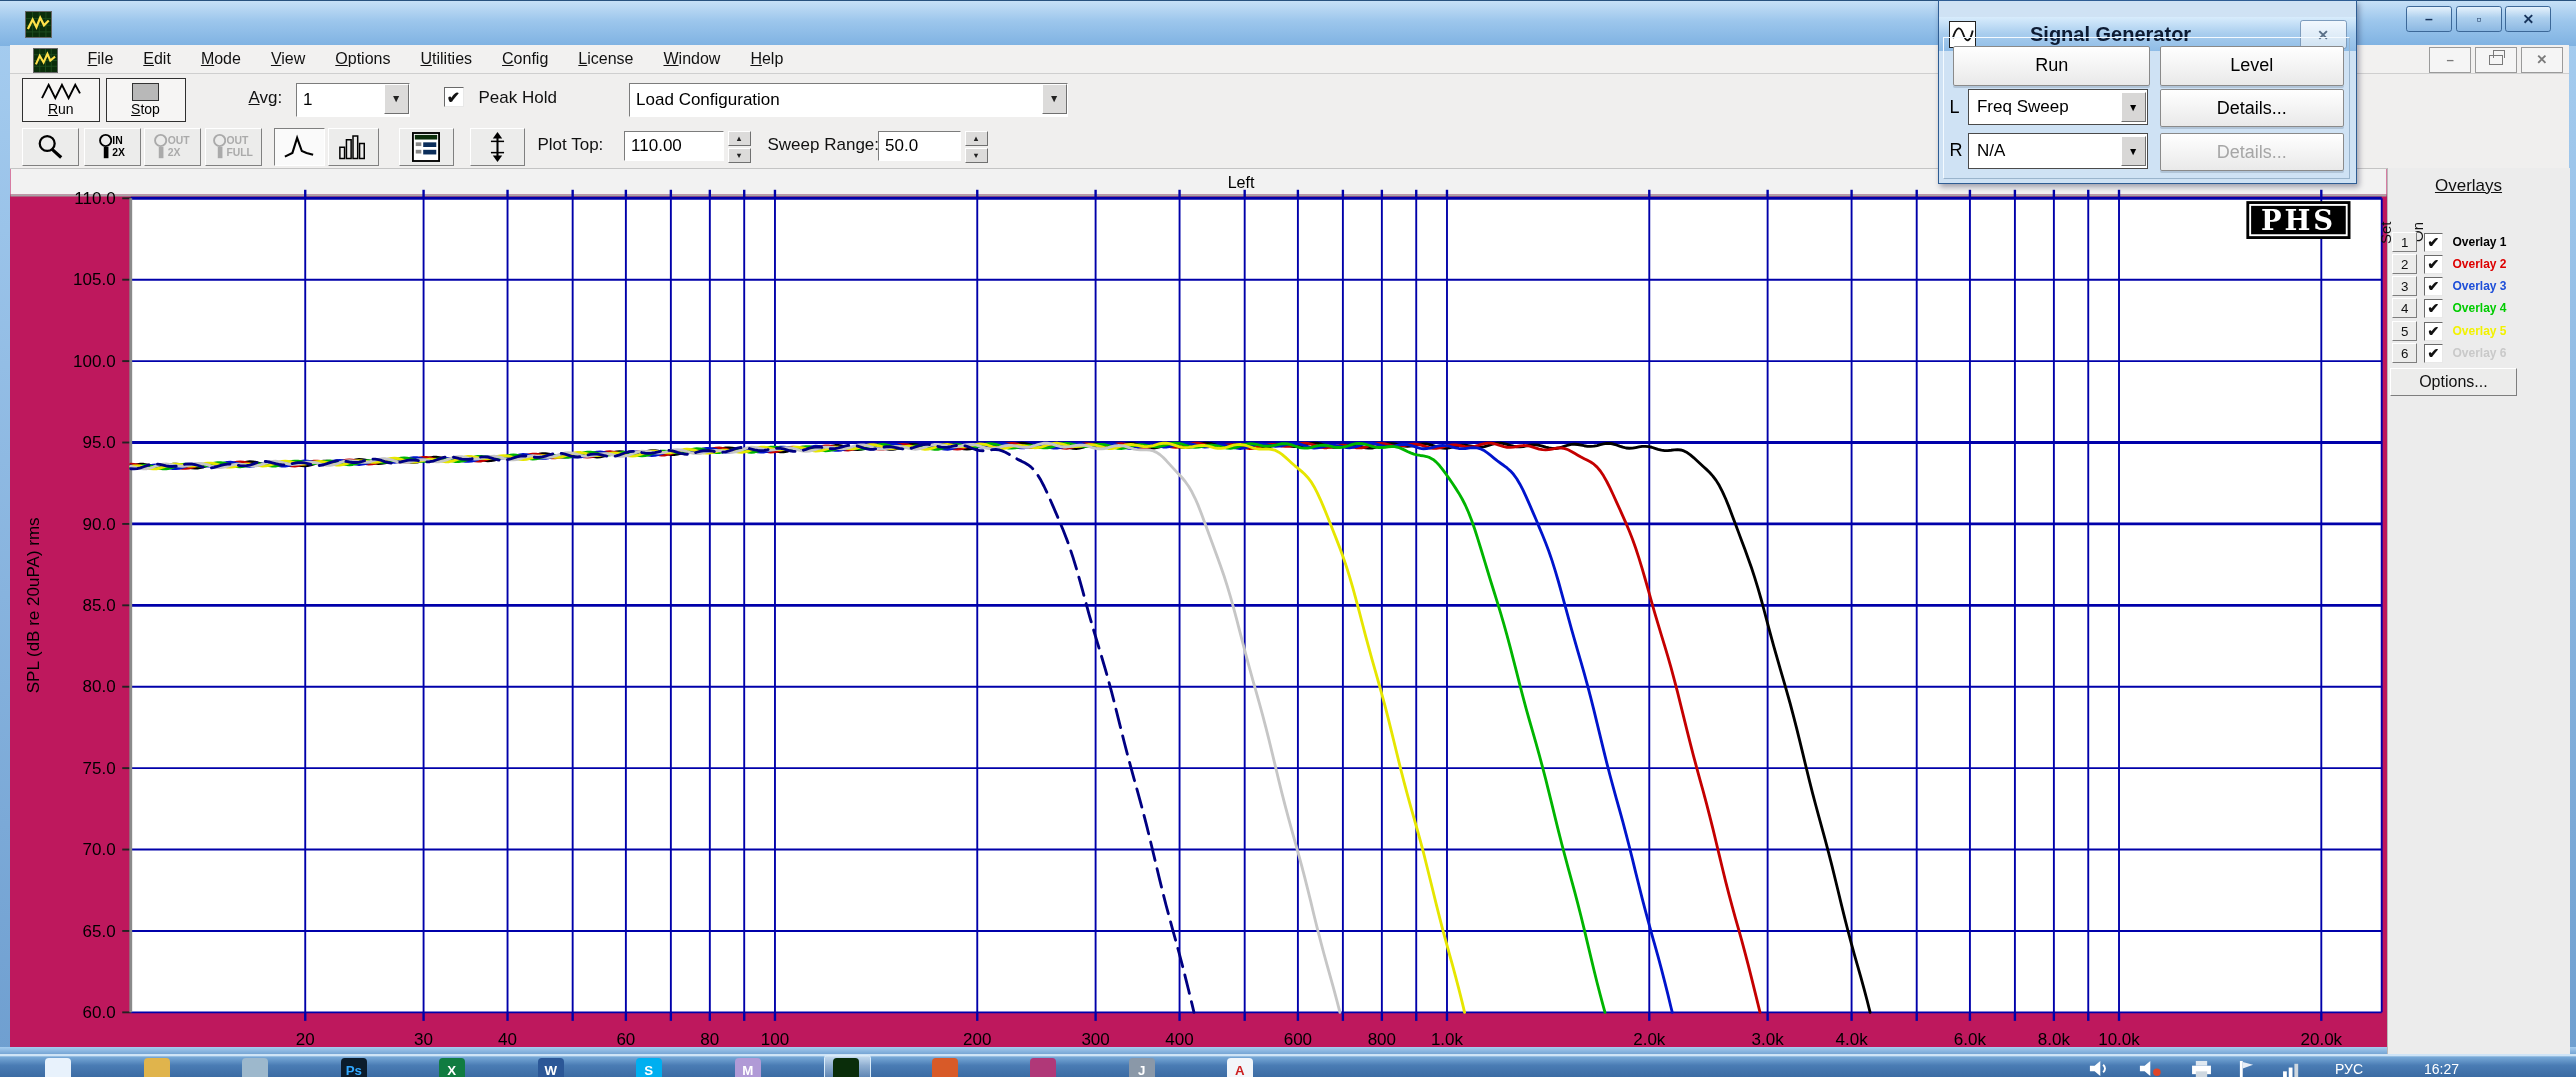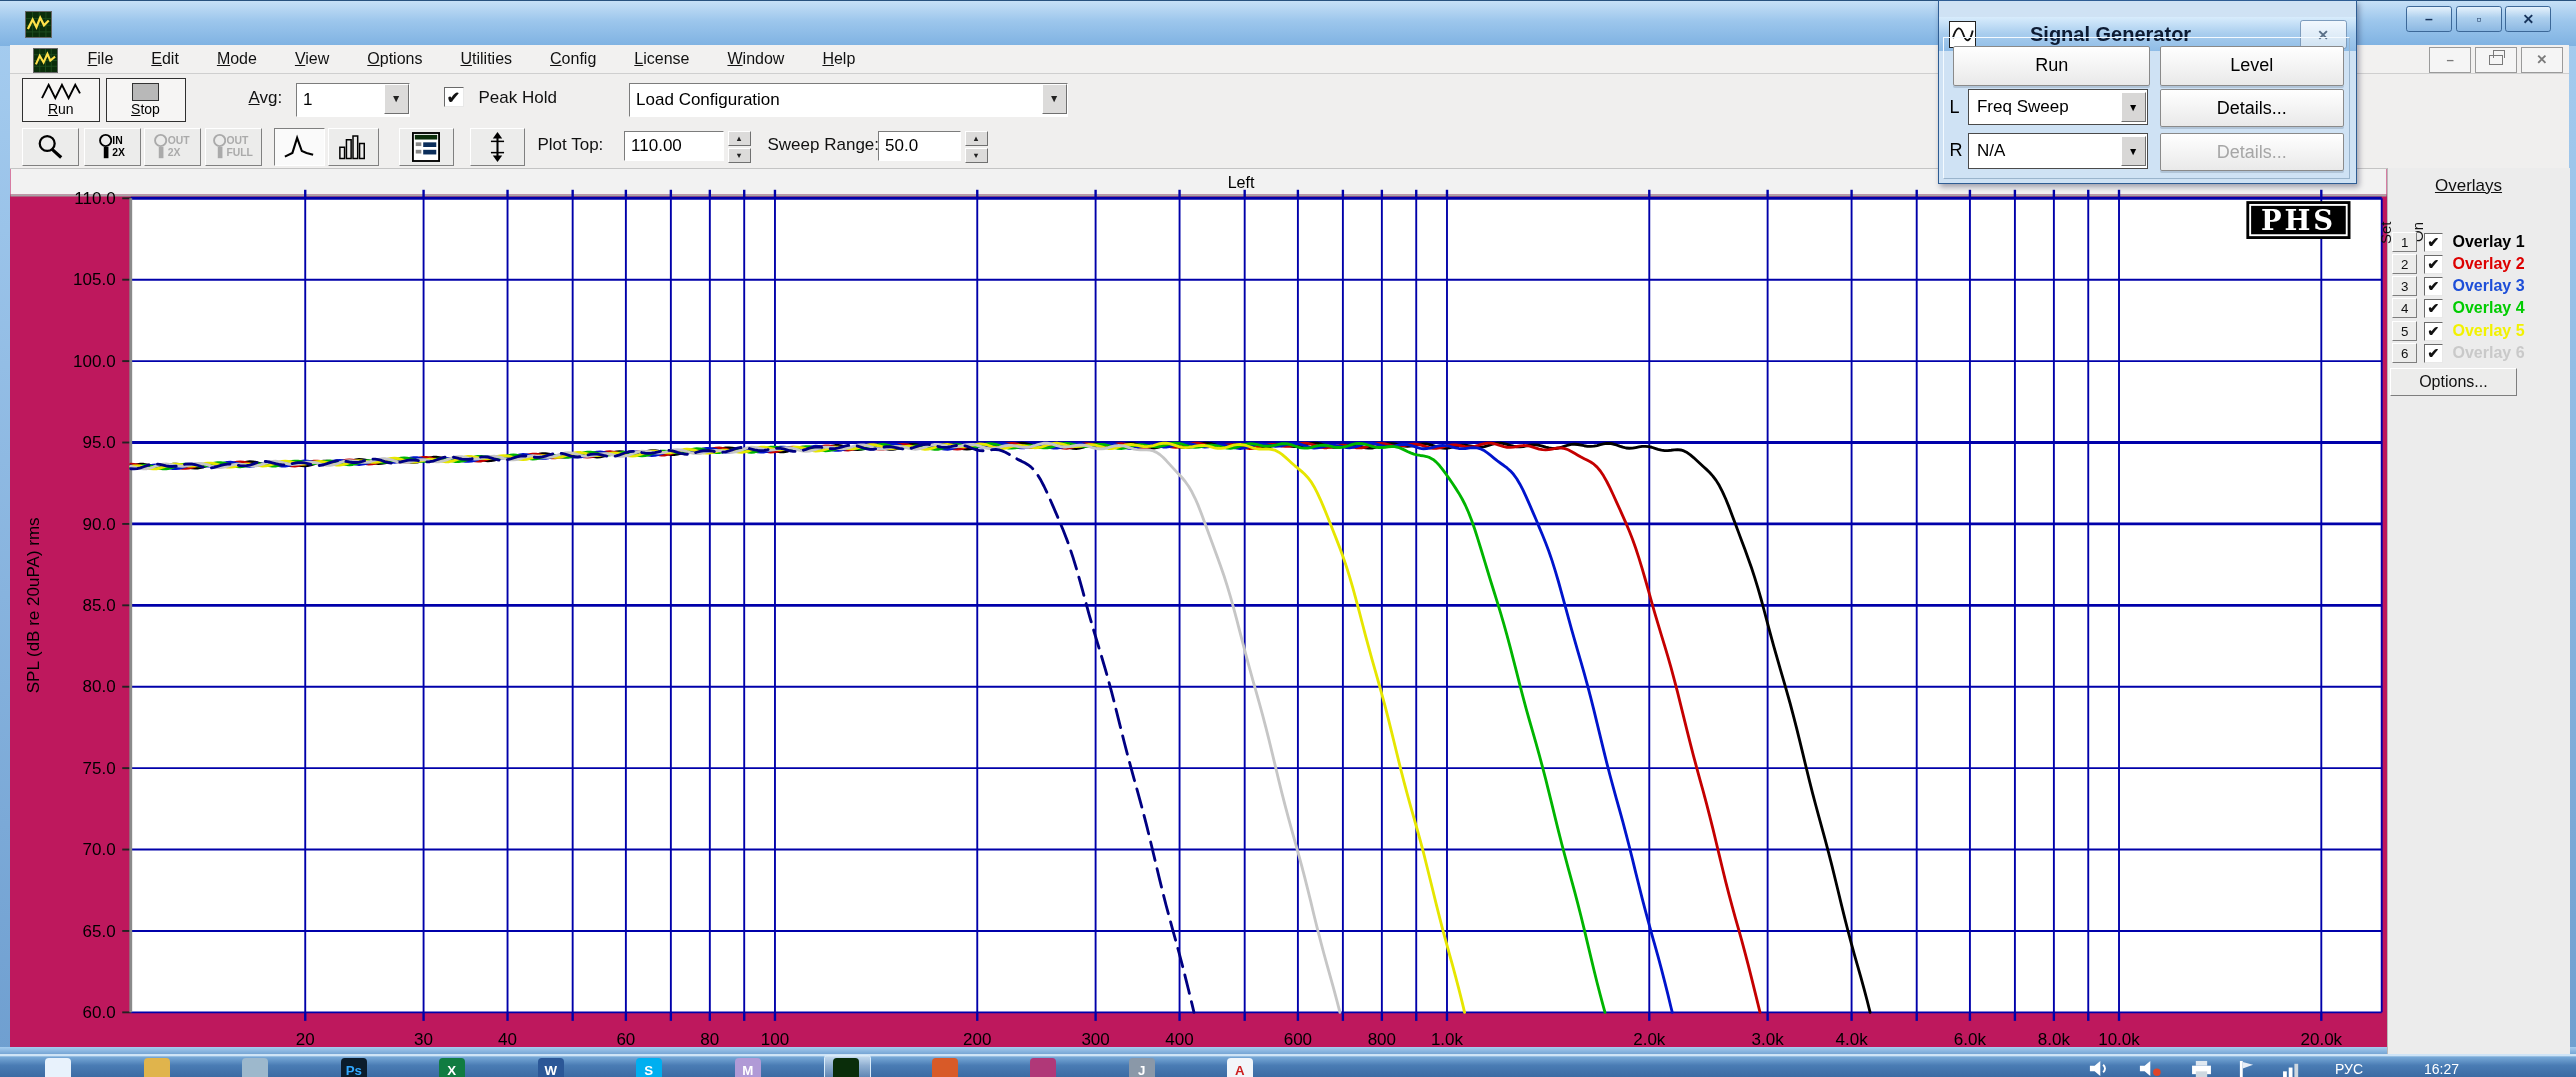--- a/index.html
+++ b/index.html
@@ -14,21 +14,21 @@
   #title-text{position:absolute;left:0;top:11.4px;width:2576px;text-align:center;
     font-size:18px;font-weight:bold;color:#102040;letter-spacing:0.2px;}
   .appicon{position:absolute;width:25.6px;height:25.6px;background:#0a2d0a;border:0.9px solid #666;
     box-shadow:inset 0 0 0 0.9px #133;overflow:hidden;}
   .capbtns{position:absolute;top:4.7px;display:flex;gap:3.8px;}
   .capbtn{width:44px;height:24.6px;border:0.9px solid #3c6898;border-radius:2.8px;
     background:linear-gradient(#e6f2fc,#aed0ee 45%,#8cb8e2);color:#16325a;font-size:14px;font-weight:bold;
     display:flex;align-items:center;justify-content:center;line-height:1;}
   #menubar{position:absolute;left:9.5px;top:45px;width:2559px;height:28px;background:#f2f1f0;
     border-bottom:0.9px solid #cfcfcf;z-index:6;}
-  #menu{position:absolute;left:63px;top:0;height:28px;display:flex;align-items:center;gap:8px;}
+  #menu{position:absolute;left:63px;top:0;height:28px;display:flex;align-items:center;gap:0;}
   .menu-item{display:inline-block;padding:0 15px;font-size:16px;color:#111;}
   .accel::first-letter{text-decoration:underline;}
   .childbtns{position:absolute;right:5.7px;top:1.9px;display:flex;gap:3.8px;}
   .childbtn{width:40px;height:24px;background:#f5f5f5;border:0.9px solid #9a9a9a;color:#7a7a7a;
     font-size:13.3px;font-weight:bold;display:flex;align-items:center;justify-content:center;}
   .restore-glyph{position:relative;width:11.4px;height:8.5px;border:1.9px solid #7a7a7a;background:#f5f5f5;}
   .restore-glyph::before{content:"";position:absolute;left:2.8px;top:-5.7px;width:9.5px;height:6.6px;
     border:1.9px solid #7a7a7a;border-bottom:none;}
   
   #toolbar1{position:absolute;left:9.5px;top:74px;width:2559px;height:51px;background:#f0efee;
@@ -80,21 +80,21 @@
     border-left:1.9px solid #b9b9b9;z-index:6;}
   #ov-title{position:absolute;left:0;top:7.6px;width:161px;text-align:center;font-size:17px;
     text-decoration:underline;color:#111;}
   .ov-vert{position:absolute;font-size:15px;color:#111;transform:rotate(-90deg);transform-origin:left bottom;}
   .ov-row{position:absolute;left:3.8px;height:22px;display:flex;align-items:center;}
   .ov-num{width:25.6px;height:20px;background:#ececeb;border:1.9px solid;border-color:#fff #7e7e7e #7e7e7e #fff;
     font-size:13.3px;color:#111;display:flex;align-items:center;justify-content:center;box-sizing:border-box;}
   .ov-check{width:19px;height:19px;margin-left:6.6px;background:#fff;border:1.9px solid;
     border-color:#6a6a6a #e8e8e8 #e8e8e8 #6a6a6a;font-size:14px;font-weight:bold;color:#111;
     display:flex;align-items:center;justify-content:center;box-sizing:border-box;}
-  .ov-label{margin-left:9.5px;font-size:16px;font-weight:bold;}
+  .ov-label{margin-left:9.5px;font-size:12px;font-weight:bold;}
   #ov-options{position:absolute;left:1.9px;top:200px;width:125px;height:25.6px;background:#ececeb;
     border:1.9px solid;border-color:#fff #7e7e7e #7e7e7e #fff;font-size:16px;color:#111;
     display:flex;align-items:center;justify-content:center;}
   
   #content{position:absolute;left:9.5px;top:168px;width:2377px;height:886px;background:#be185d;z-index:4;}
   
   #taskbar{position:absolute;left:0;top:1054px;width:2576px;height:24px;overflow:hidden;z-index:80;
     background:linear-gradient(#cfe4f6 0,#cfe4f6 1.9px,#79aad8 2.8px,#4a7cb4 11.4px,#3a6aa2 100%);}
   .tb-ico{position:absolute;top:3.8px;width:25.6px;height:25.6px;border-radius:3.8px;
     display:flex;align-items:center;justify-content:center;color:#fff;font-weight:bold;font-size:13.3px;}

